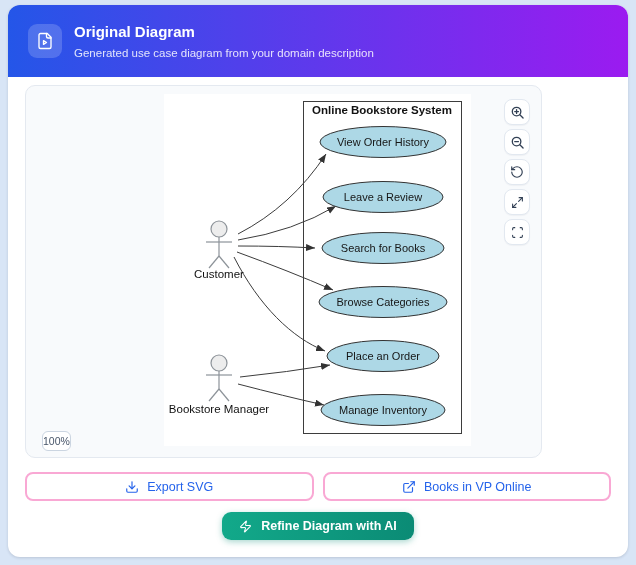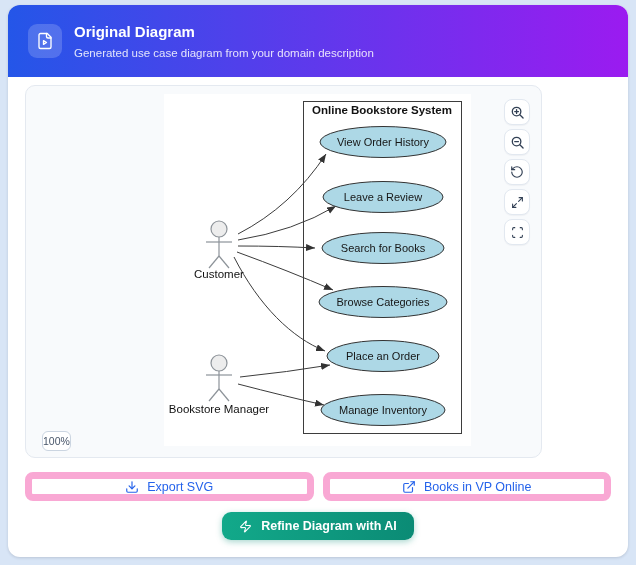--- a/index.html
+++ b/index.html
@@ -54,21 +54,21 @@
     position:absolute;left:16px;bottom:6px;
     background:#fff;border:1px solid #cbd5e1;border-radius:6px;
     font-size:10.5px;color:#475569;padding:3px 0;line-height:12px;
   }
 
   .actions-row{
     position:absolute;left:17px;top:467px;width:586px;
     display:flex;gap:9px;box-sizing:border-box;
   }
   .btn-outline{
-    flex:1;height:29px;background:#fff;border:7px solid #f9a8d4;border-radius:8px;
+    flex:1;height:29px;background:#fff;border:2px solid #f9a8d4;border-radius:8px;
     color:#2563eb;font-family:"Liberation Sans",sans-serif;font-size:12.5px;font-weight:500;
     display:flex;align-items:center;justify-content:center;gap:8px;cursor:pointer;
   }
   .refine-row{
     position:absolute;left:0;top:507px;width:620px;
     display:flex;justify-content:center;
   }
   .btn-refine{
     height:28px;padding:0 17px;border:none;border-radius:9px;
     background:linear-gradient(90deg,#12a98a,#0b8b75);

